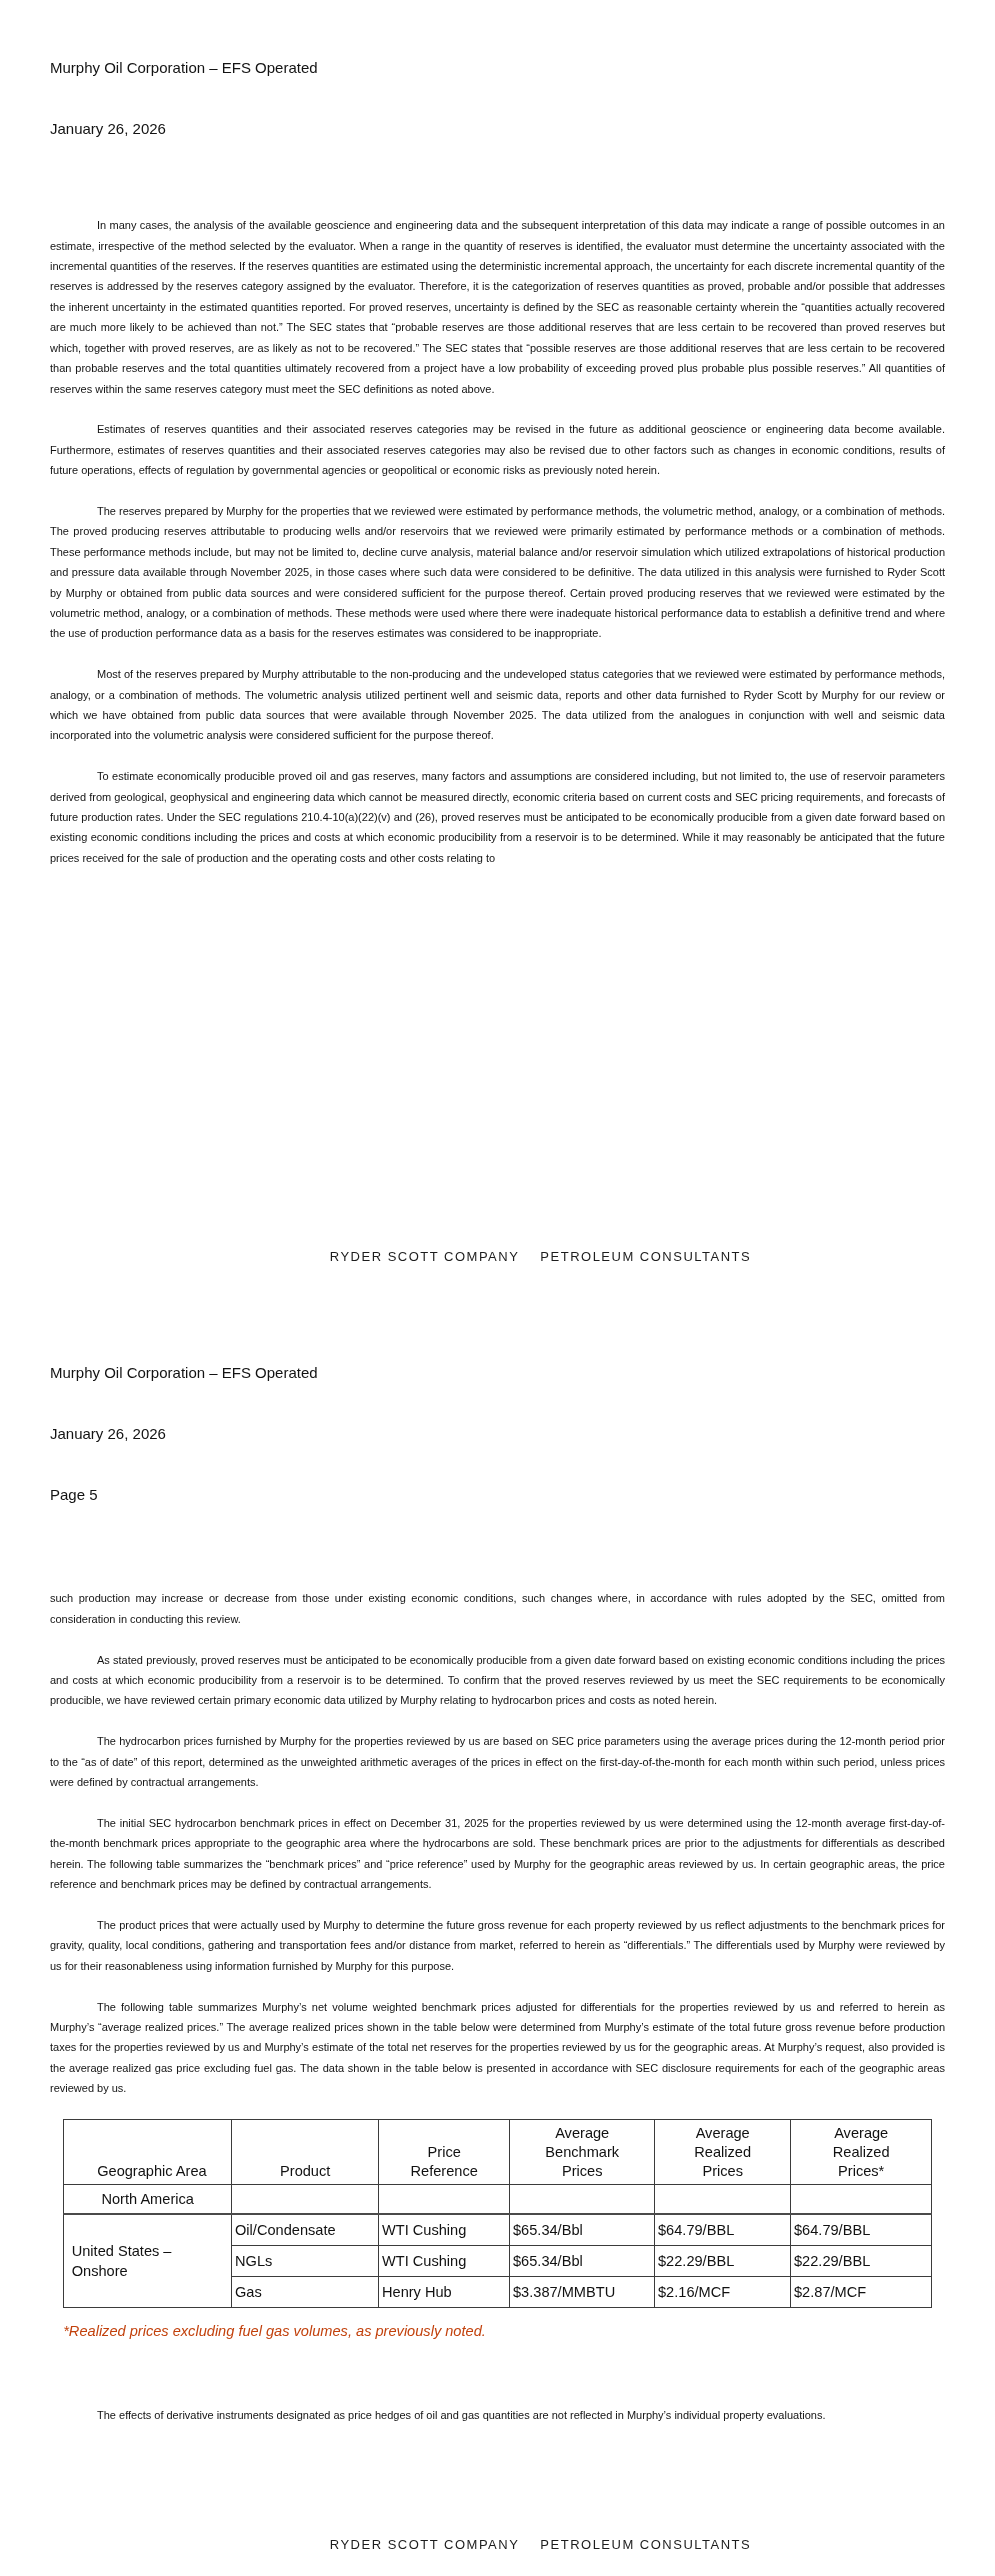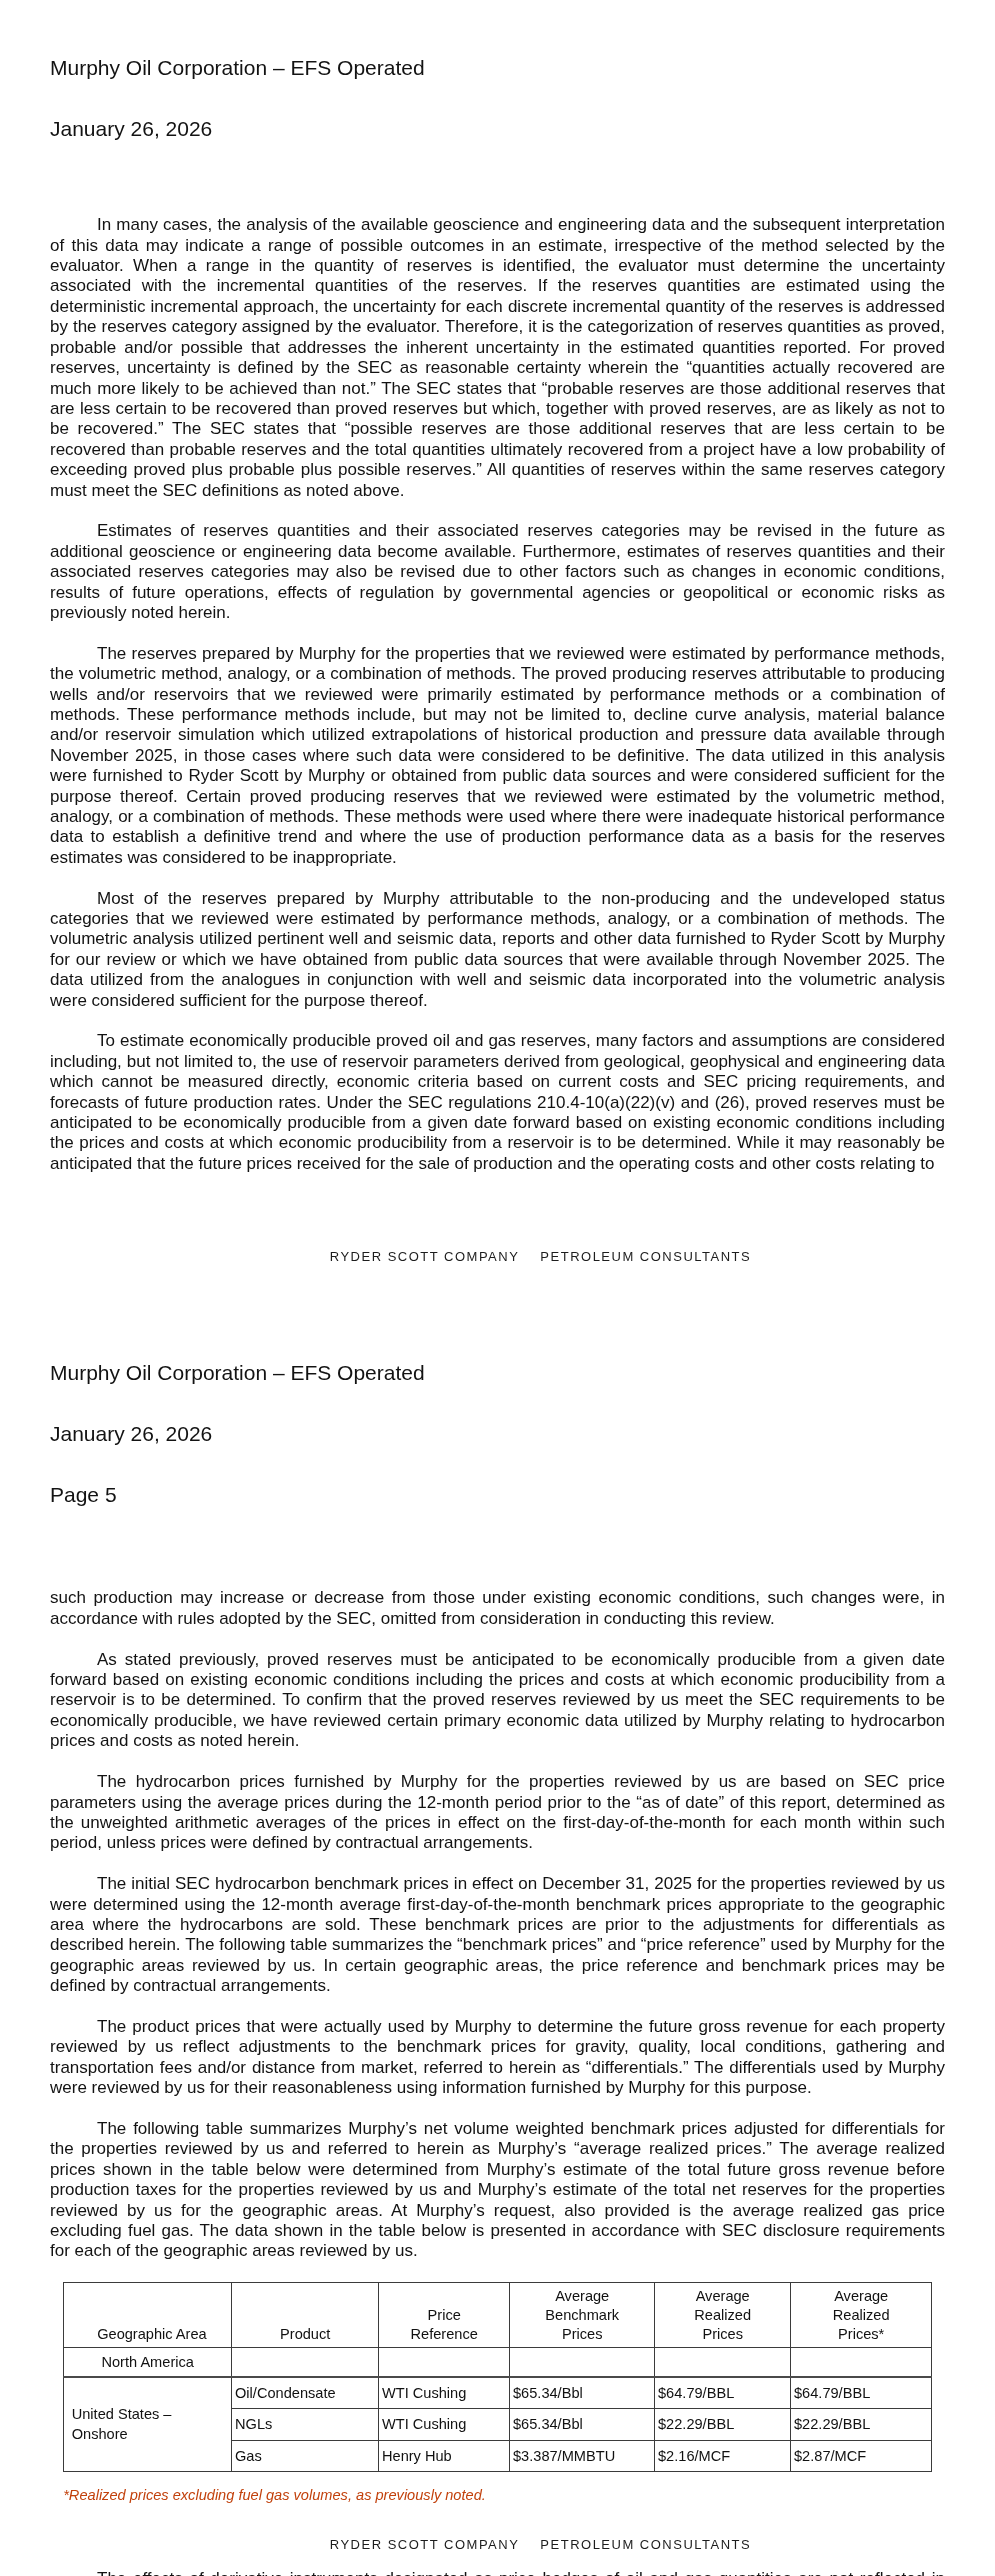--- a/index.html
+++ b/index.html
@@ -17,29 +17,29 @@
     width: 995px;
     height: 1288px;
     box-sizing: border-box;
     padding: 17px 50px 0 50px;
     overflow: hidden;
     background: #ffffff;
   }
   .page.page-5 { padding-top: 34px; }
 
   .doc-header {
-    font-size: 21px;
+    font-size: 15px;
     line-height: 20.4px;
     margin-bottom: 35px;
     white-space: pre;
   }
   .page-5 .doc-header { margin-bottom: 42px; }
 
   .para {
-    font-size: 17px;
+    font-size: 11px;
     line-height: 20.4px;
     text-align: justify;
     text-indent: 47px;
     margin: 0 0 20.4px 0;
   }
   .para.continuation { text-indent: 0; }
   .para.closing { margin-top: 66px; }
 
   .page-footer {
     position: absolute;
@@ -123,21 +123,21 @@
 </div>
 
 <div class="page page-5">
   <div class="doc-header">
     <div>Murphy Oil Corporation – EFS Operated</div>
     <div>January 26, 2026</div>
     <div>Page 5</div>
   </div>
 
   <div>
-    <p class="para continuation">such production may increase or decrease from those under existing economic conditions, such changes were, in accordance with rules adopted by the SEC, omitted from consideration in conducting this review.</p>
+    <p class="para continuation">such production may increase or decrease from those under existing economic conditions, such changes where, in accordance with rules adopted by the SEC, omitted from consideration in conducting this review.</p>
     <p class="para">As stated previously, proved reserves must be anticipated to be economically producible from a given date forward based on existing economic conditions including the prices and costs at which economic producibility from a reservoir is to be determined.  To confirm that the proved reserves reviewed by us meet the SEC requirements to be economically producible, we have reviewed certain primary economic data utilized by Murphy relating to hydrocarbon prices and costs as noted herein.</p>
     <p class="para">The hydrocarbon prices furnished by Murphy for the properties reviewed by us are based on SEC price parameters using the average prices during the 12-month period prior to the “as of date” of this report, determined as the unweighted arithmetic averages of the prices in effect on the first-day-of-the-month for each month within such period, unless prices were defined by contractual arrangements.</p>
     <p class="para">The initial SEC hydrocarbon benchmark prices in effect on December 31, 2025 for the properties reviewed by us were determined using the 12-month average first-day-of-the-month benchmark prices appropriate to the geographic area where the hydrocarbons are sold.  These benchmark prices are prior to the adjustments for differentials as described herein.  The following table summarizes the “benchmark prices” and “price reference” used by Murphy for the geographic areas reviewed by us.  In certain geographic areas, the price reference and benchmark prices may be defined by contractual arrangements.</p>
     <p class="para">The product prices that were actually used by Murphy to determine the future gross revenue for each property reviewed by us reflect adjustments to the benchmark prices for gravity, quality, local conditions, gathering and transportation fees and/or distance from market, referred to herein as “differentials.”  The differentials used by Murphy were reviewed by us for their reasonableness using information furnished by Murphy for this purpose.</p>
     <p class="para">The following table summarizes Murphy’s net volume weighted benchmark prices adjusted for differentials for the properties reviewed by us and referred to herein as Murphy’s “average realized prices.”  The average realized prices shown in the table below were determined from Murphy’s estimate of the total future gross revenue before production taxes for the properties reviewed by us and Murphy’s estimate of the total net reserves for the properties reviewed by us for the geographic areas.  At Murphy’s request, also provided is the average realized gas price excluding fuel gas.  The data shown in the table below is presented in accordance with SEC disclosure requirements for each of the geographic areas reviewed by us.</p>
 
     <table class="price-table">
       <colgroup>
         <col style="width:168px">
         <col style="width:147px">

